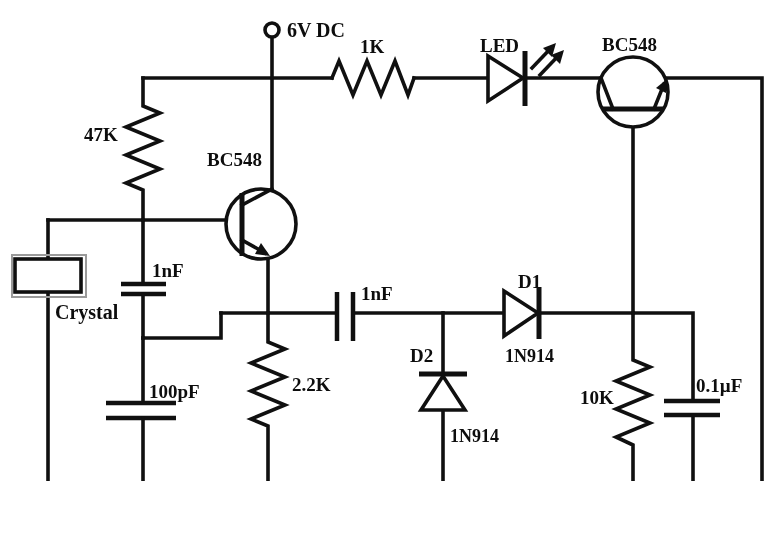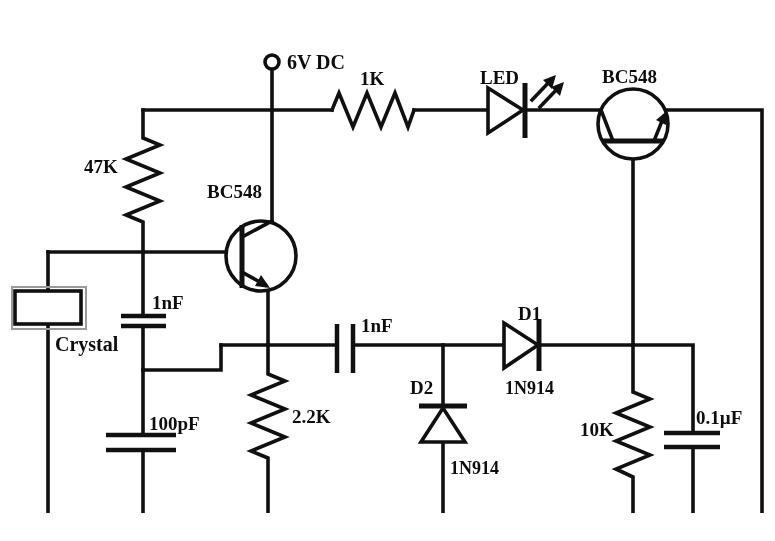--- a/index.html
+++ b/index.html
@@ -2,21 +2,20 @@
 <html><head>
 <meta charset="utf-8">
 <style>
   html,body{margin:0;padding:0;background:#ffffff;}
   .canvas{
     position:relative;
     width:775px;height:481px;
     background:#ffffff;
     font-family:"Liberation Serif","DejaVu Serif",serif;
     overflow:hidden;
-    margin-top:32px;
   }
   svg{display:block;width:775px;height:541px;}
   .wire{stroke:#101010;stroke-width:3.6;fill:none;stroke-linecap:square;stroke-linejoin:miter;}
   .sym{stroke:#101010;stroke-width:3.6;fill:#ffffff;stroke-linejoin:miter;}
   .bar{stroke:#101010;stroke-width:5;fill:none;stroke-linecap:butt;}
   .plate{stroke:#101010;stroke-width:4.5;fill:none;stroke-linecap:butt;}
   .arrowhead{fill:#101010;stroke:none;}
   .shadow{stroke:#9a9a9a;stroke-width:2;fill:none;}
   .lbl{
     fill:#0d0d0d;

